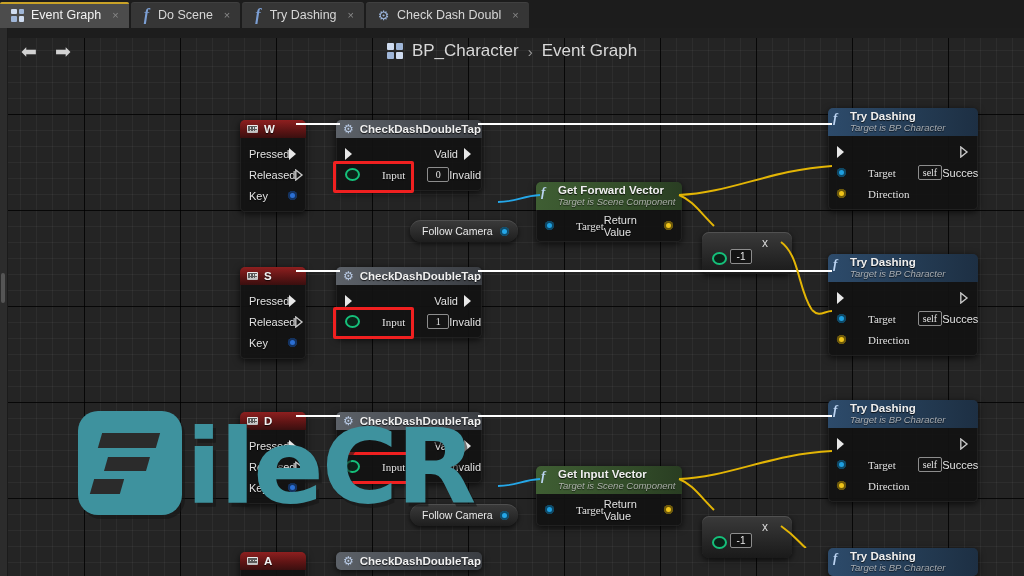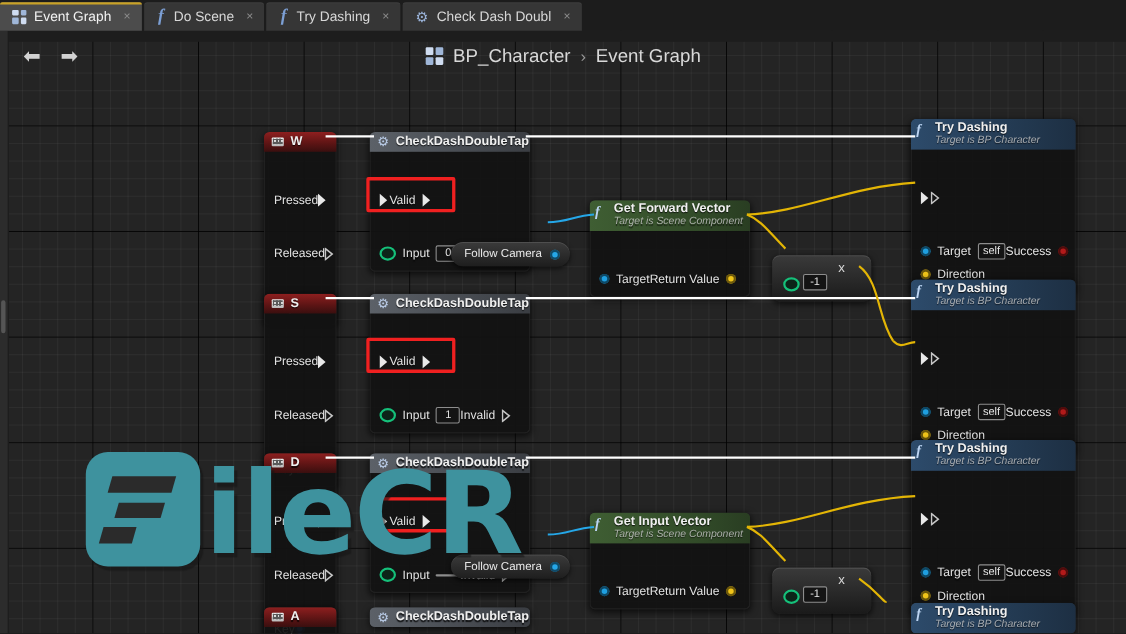--- a/index.html
+++ b/index.html
@@ -74,23 +74,23 @@
   .nhead.two{flex-direction:column;align-items:flex-start;gap:0;padding:2px 8px 3px 22px;position:relative;}
   .nhead.two .hicon{position:absolute;left:5px;top:4px;}
 
   .head-key{background:linear-gradient(to bottom,#8e1f1f,#5b1414 60%,#3a0f0f);}
   .head-fn{background:linear-gradient(to right,#2d4b6b,#22384f 70%,#1d2f43);}
   .head-pure{background:linear-gradient(to right,#3f5e33,#314a28 70%,#293d22);}
   .head-gray{background:linear-gradient(to right,#5c6168,#44484e 70%,#3a3d42);}
 
   .nbody{padding:5px 0 6px;position:relative;}
   .prow{display:flex;align-items:center;height:21px;position:relative;padding:0 9px;}
-  .prow.split{justify-content:flex-start;margin-top:28px;}
+  .prow.split{justify-content:space-between;}
   .plabel{font-size:11px;color:#e2e2e2;text-shadow:0 1px 1px rgba(0,0,0,.8);}
-  .pleft{display:flex;align-items:center;gap:6px;}
+  .pleft{display:flex;align-items:center;gap:22px;font-family:Liberation Serif, serif;}
   .pright{display:flex;align-items:center;gap:6px;}
   .pin-hollow{width:9px;height:12px;flex:0 0 auto;position:relative;}
   .pin-hollow svg{position:absolute;left:0;top:0;}
 
   .pin-dot{width:9px;height:9px;border-radius:50%;flex:0 0 auto;
            box-shadow:inset 0 0 0 2px rgba(0,0,0,.55);}
   .pin-obj{background:#1f9fe0;}
   .pin-yellow{background:#f0c419;}
   .pin-blue{background:#2b6fd4;}
   .pin-red{background:#b21a1a;}

